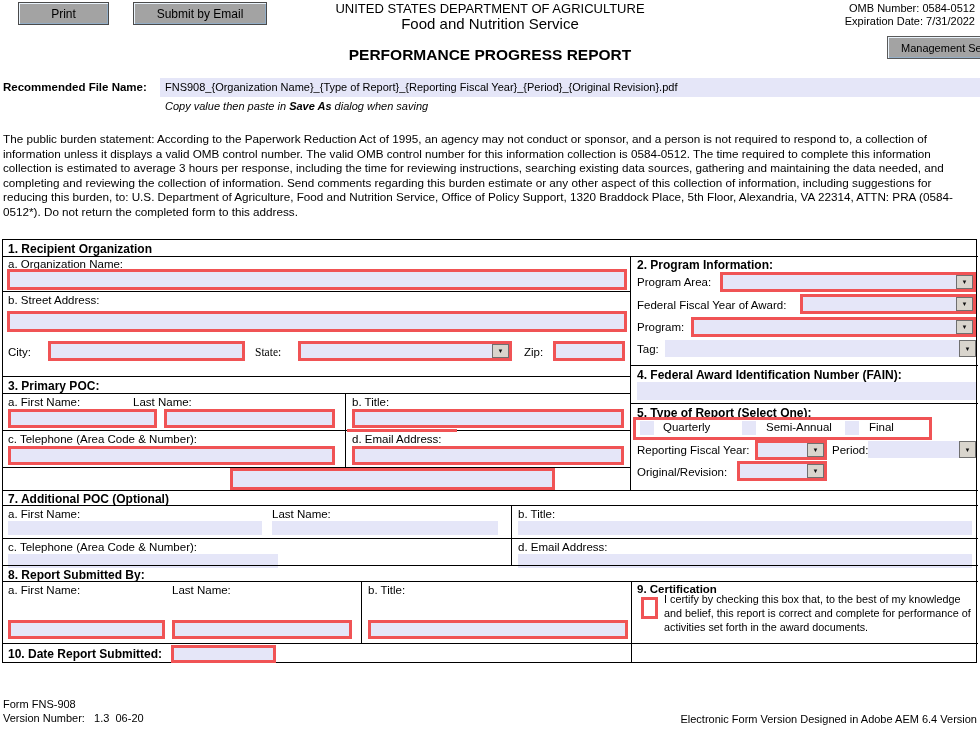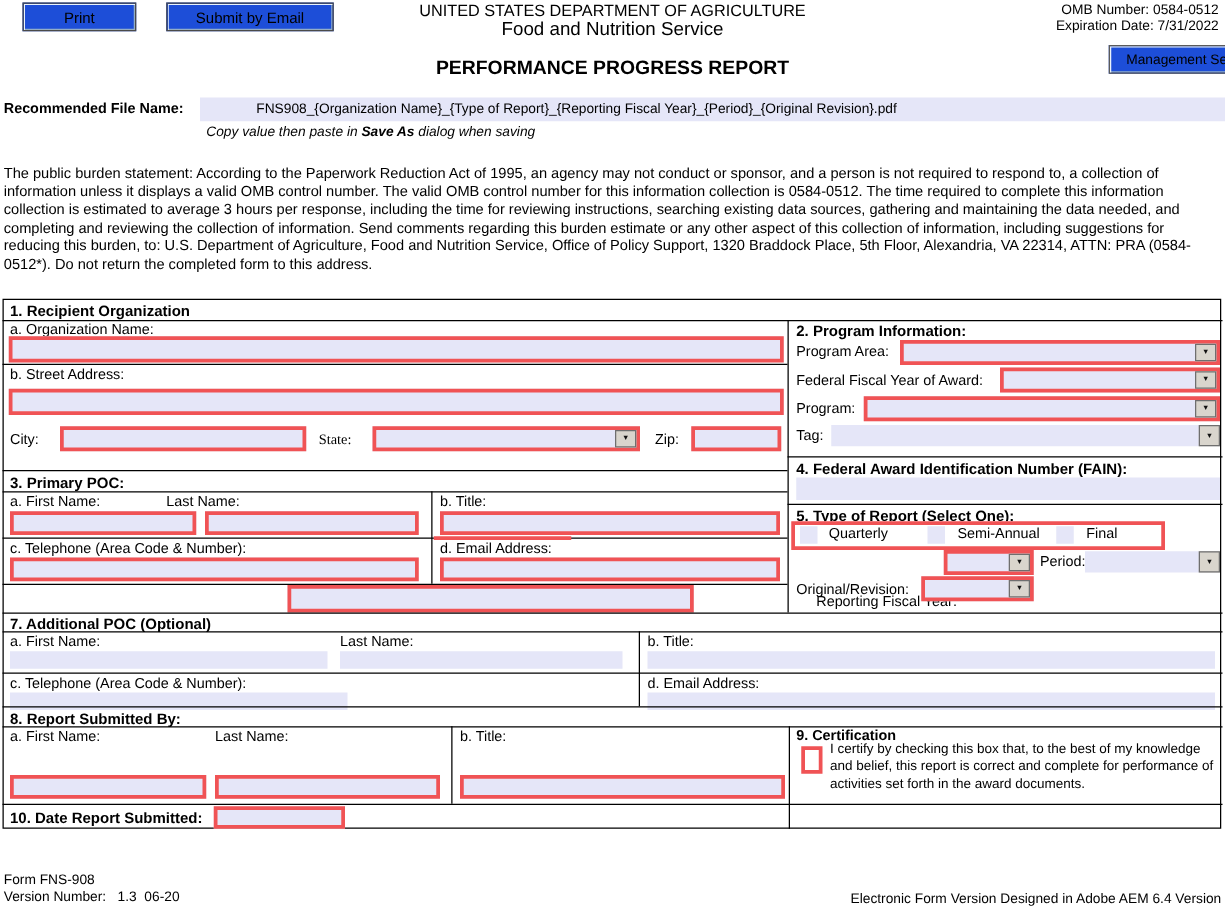--- a/index.html
+++ b/index.html
@@ -3,21 +3,21 @@
 <meta charset="utf-8">
 <style>
   html,body{margin:0;padding:0;background:#fff;}
   .page{position:relative;width:980px;height:729px;background:#fff;overflow:hidden;
         font-family:"Liberation Sans","DejaVu Sans",sans-serif;color:#000;font-size:11.5px;}
   .abs{position:absolute;}
   .b{font-weight:bold;}
   .i{font-style:italic;}
   .ctr{text-align:center;}
   .rt{text-align:right;}
-  .btn{position:absolute;background:#1d4ed8;border:1.5px solid #4a4a4a;
+  .btn{position:absolute;background:#a3a3a3;border:1.5px solid #4a4a4a;
        box-shadow:inset 1px 1px 0 #eaf3fb, inset -1px -1px 0 #93aec7;
        display:flex;align-items:center;justify-content:center;font-size:12px;cursor:default;}
   .btn.small{font-size:11px;border:1.5px solid #5a5a5a;}
   .field{position:absolute;background:#e5e6f8;}
   .req{border:3px solid #f05355;}
   .dd-btn{position:absolute;right:0;top:0;bottom:0;width:15px;background:#d9d5cd;
           border:1px solid #6f6f6f;display:flex;align-items:center;justify-content:center;
           font-size:6px;color:#111;line-height:1;}
   .hl{position:absolute;background:#000;height:1px;}
   .vl{position:absolute;background:#000;width:1px;}
@@ -37,21 +37,21 @@
   <div class="abs ctr" style="left:240px;top:1px;width:500px;font-size:13px;">UNITED STATES DEPARTMENT OF AGRICULTURE</div>
   <div class="abs ctr" style="left:240px;top:15px;width:500px;font-size:15px;">Food and Nutrition Service</div>
   <div class="abs ctr b" style="left:240px;top:46px;width:500px;font-size:15.5px;">PERFORMANCE PROGRESS REPORT</div>
 
   <div class="abs rt" style="right:5px;top:2px;width:200px;font-size:11px;">OMB Number: 0584-0512</div>
   <div class="abs rt" style="right:5px;top:15px;width:200px;font-size:11px;">Expiration Date: 7/31/2022</div>
   <div class="btn small" style="left:843px;top:36px;width:133px;height:21px;margin-left:44px;">Management Settings</div>
 
   <div class="field" style="left:160px;top:78px;width:820px;height:19px;"></div>
   <div class="lbl b" style="left:3px;top:81px;">Recommended File Name:</div>
-  <div class="lbl" style="left:165px;top:81px;font-size:11px;margin-left:40px;">FNS908_{Organization Name}_{Type of Report}_{Reporting Fiscal Year}_{Period}_{Original Revision}.pdf</div>
+  <div class="lbl" style="left:165px;top:81px;font-size:11px;">FNS908_{Organization Name}_{Type of Report}_{Reporting Fiscal Year}_{Period}_{Original Revision}.pdf</div>
   <div class="lbl i" style="left:165px;top:100px;font-size:11px;"><span>Copy value then paste in </span><span class="b">Save As</span><span> dialog when saving</span></div>
 
   <div class="abs" style="left:3px;top:132px;width:975px;font-size:11.7px;line-height:14.6px;">The public burden statement: According to the Paperwork Reduction Act of 1995, an agency may not conduct or sponsor, and a person is not required to respond to, a collection of information unless it displays a valid OMB control number. The valid OMB control number for this information collection is 0584-0512. The time required to complete this information collection is estimated to average 3 hours per response, including the time for reviewing instructions, searching existing data sources, gathering and maintaining the data needed, and completing and reviewing the collection of information. Send comments regarding this burden estimate or any other aspect of this collection of information, including suggestions for reducing this burden, to: U.S. Department of Agriculture, Food and Nutrition Service, Office of Policy Support, 1320 Braddock Place, 5th Floor, Alexandria, VA 22314, ATTN: PRA (0584-0512*). Do not return the completed form to this address.</div>
 
   <div class="outer"></div>
 
   <div class="lbl b" style="left:8px;top:242px;font-size:12px;">1. Recipient Organization</div>
   <div class="hl" style="left:2px;top:256px;width:976px;"></div>
 
   <div class="lbl" style="left:8px;top:258px;">a. Organization Name:</div>
@@ -95,21 +95,21 @@
 
   <div class="lbl b" style="left:637px;top:406px;font-size:12px;">5. Type of Report (Select One):</div>
   <div class="abs req" style="left:633px;top:417px;width:293px;height:17px;background:#fff;"></div>
   <div class="cb" style="left:640px;top:421px;width:14px;height:14px;"></div>
   <div class="lbl" style="left:663px;top:421px;">Quarterly</div>
   <div class="cb" style="left:742px;top:421px;width:14px;height:14px;"></div>
   <div class="lbl" style="left:766px;top:421px;">Semi-Annual</div>
   <div class="cb" style="left:845px;top:421px;width:14px;height:14px;"></div>
   <div class="lbl" style="left:869px;top:421px;">Final</div>
 
-  <div class="lbl" style="left:653px;top:444px;margin-top:32px;">Reporting Fiscal Year:</div>
+  <div class="lbl" style="left:637px;top:444px;">Reporting Fiscal Year:</div>
   <div class="field req" style="left:755px;top:440px;width:66px;height:14px;">
       <span class="dd-btn">▼</span>
     </div>
   <div class="lbl" style="left:832px;top:444px;">Period:</div>
   <div class="field" style="left:868px;top:441px;width:108px;height:17px;">
       <span class="dd-btn">▼</span>
     </div>
   <div class="lbl" style="left:637px;top:466px;">Original/Revision:</div>
   <div class="field req" style="left:737px;top:461px;width:84px;height:14px;">
       <span class="dd-btn">▼</span>

